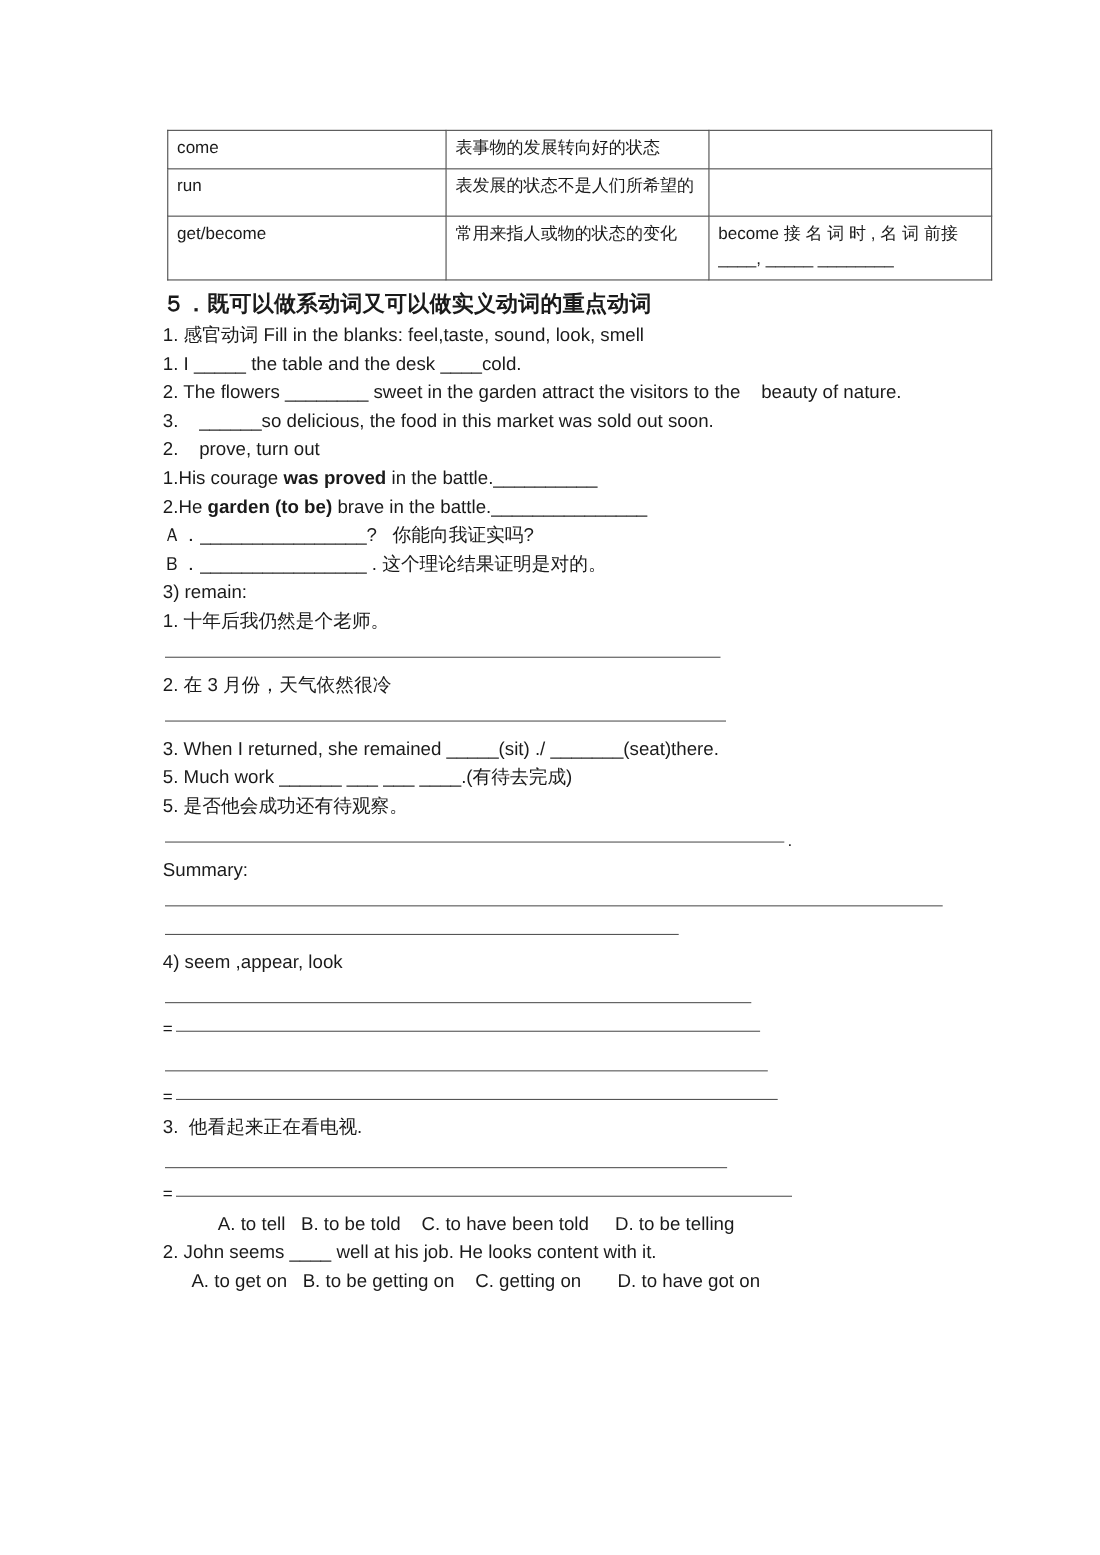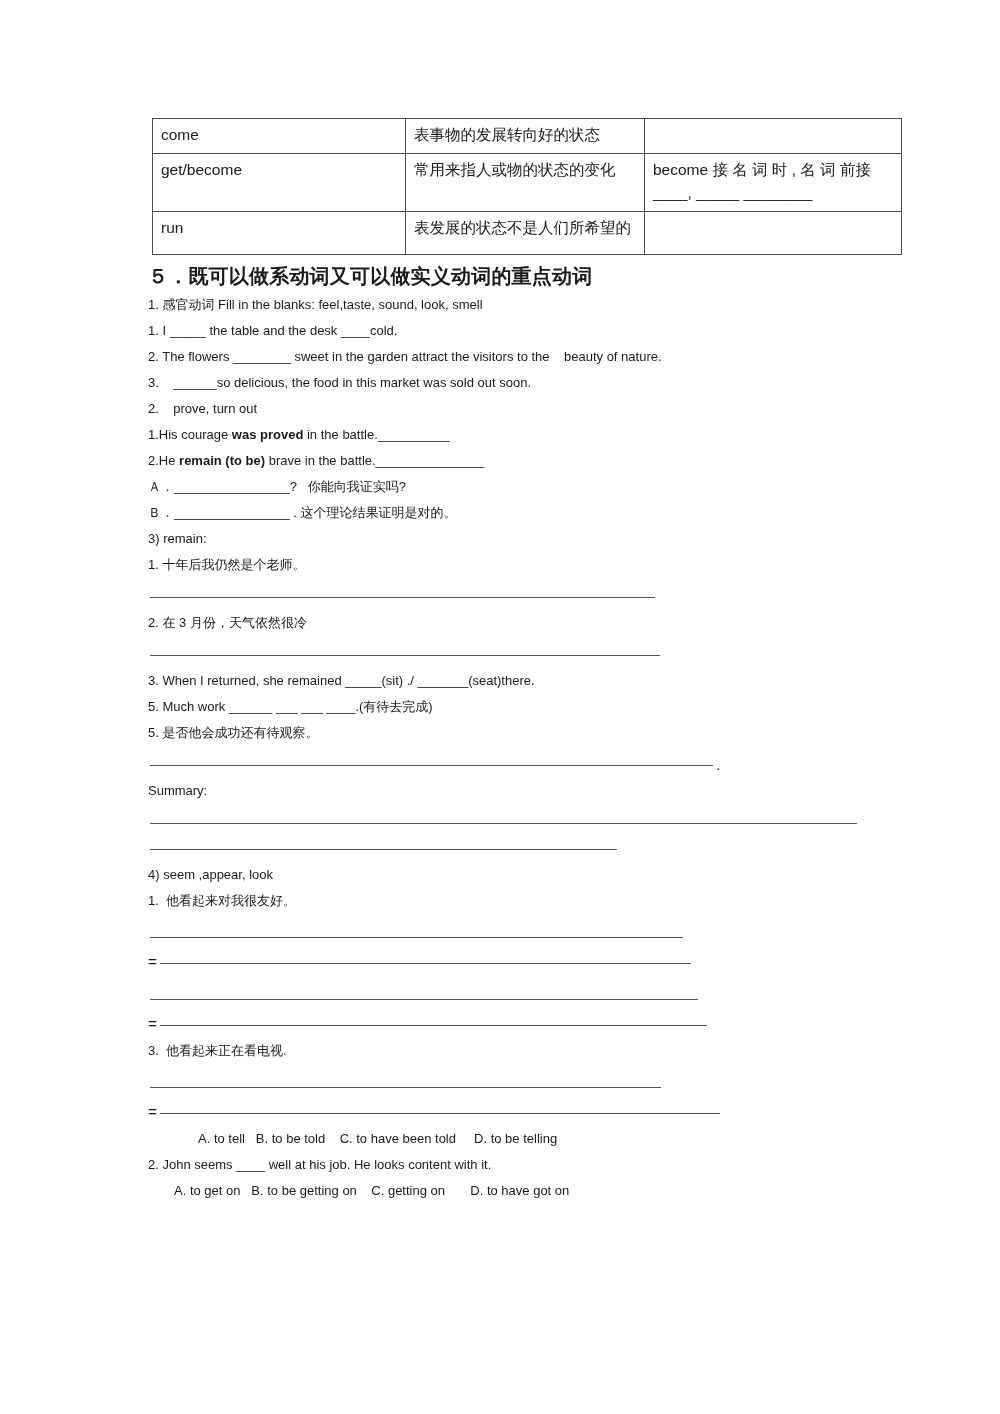--- a/index.html
+++ b/index.html
@@ -54,21 +54,21 @@
   
   .h-section {
     font-weight: bold;
     font-size: 20px;
     margin: 8px 0 0 0;
     letter-spacing: 0.2px;
   }
   p.line {
     margin: 0;
     padding: 0;
-    font-size: 13px;
+    font-size: 17px;
     line-height: 26px;
     white-space: pre-wrap;
   }
   p.line.gap { margin-top: 2px; }
   .indent1 { padding-left: 18px; }
   .bold { font-weight: bold; }
 
   
   .rule {
     height: 26px;
@@ -112,42 +112,42 @@
   <div class="content">
 
     <table class="verb-table">
       <tbody>
         <tr>
           <td class="c1">come</td>
           <td class="c2">表事物的发展转向好的状态</td>
           <td class="c3"></td>
         </tr>
         <tr>
+          <td class="c1 cell-tall">run</td>
+          <td class="c2 cell-tall">表发展的状态不是人们所希望的</td>
+          <td class="c3 cell-tall"></td>
+        </tr>
+        <tr>
           <td class="c1 cell-tall">get/become</td>
           <td class="c2 cell-tall">常用来指人或物的状态的变化</td>
           <td class="c3 cell-tall">become  接 名 词 时 , 名 词 前接____, _____ ________</td>
-        </tr>
-        <tr>
-          <td class="c1 cell-tall">run</td>
-          <td class="c2 cell-tall">表发展的状态不是人们所希望的</td>
-          <td class="c3 cell-tall"></td>
         </tr>
       </tbody>
     </table>
 
     <div class="h-section">５．既可以做系动词又可以做实义动词的重点动词</div>
 
     <p class="line gap">1. 感官动词 Fill in the blanks: feel,taste, sound, look, smell</p>
     <p class="line">1. I _____ the table and the desk ____cold.</p>
     <p class="line">2. The flowers ________ sweet in the garden attract the visitors to the    beauty of nature.</p>
     <p class="line">3.    ______so delicious, the food in this market was sold out soon.</p>
 
     <p class="line">2.    prove, turn out</p>
     <p class="line"><span>1.His courage </span><span class="bold">was proved</span><span> in the battle.__________</span></p>
-    <p class="line"><span>2.He </span><span class="bold">remain (to be)</span><span> brave in the battle._______________</span></p>
+    <p class="line"><span>2.He </span><span class="bold">garden (to be)</span><span> brave in the battle._______________</span></p>
     <p class="line">Ａ．________________?   你能向我证实吗?</p>
     <p class="line">Ｂ．________________ . 这个理论结果证明是对的。</p>
 
     <p class="line">3) remain:</p>
     <p class="line">1. 十年后我仍然是个老师。</p>
     <div class="spacer6"></div>
     <div class="rule" style="--w:505px"></div>
     <p class="line">2. 在 3 月份，天气依然很冷</p>
     <div class="spacer6"></div>
     <div class="rule" style="--w:510px"></div>
@@ -157,21 +157,20 @@
     <div class="spacer6"></div>
     <div class="rule" style="--w:563px">
       <span class="tail" style="left:568px">.</span>
     </div>
     <p class="line">Summary:</p>
     <div class="spacer6"></div>
     <div class="rule" style="--w:707px"></div>
     <div class="rule" style="--w:467px"></div>
 
     <p class="line">4) seem ,appear, look</p>
-    <p class="line indent1">1.  他看起来对我很友好。</p>
     <div class="spacer10"></div>
     <div class="rule" style="--w:533px"></div>
     <div class="rule eq" style="--w:531px">
       <span class="eqmark">=</span>
     </div>
     <div class="spacer10"></div>
     <div class="rule" style="--w:548px"></div>
     <div class="rule eq" style="--w:547px">
       <span class="eqmark">=</span>
     </div>

